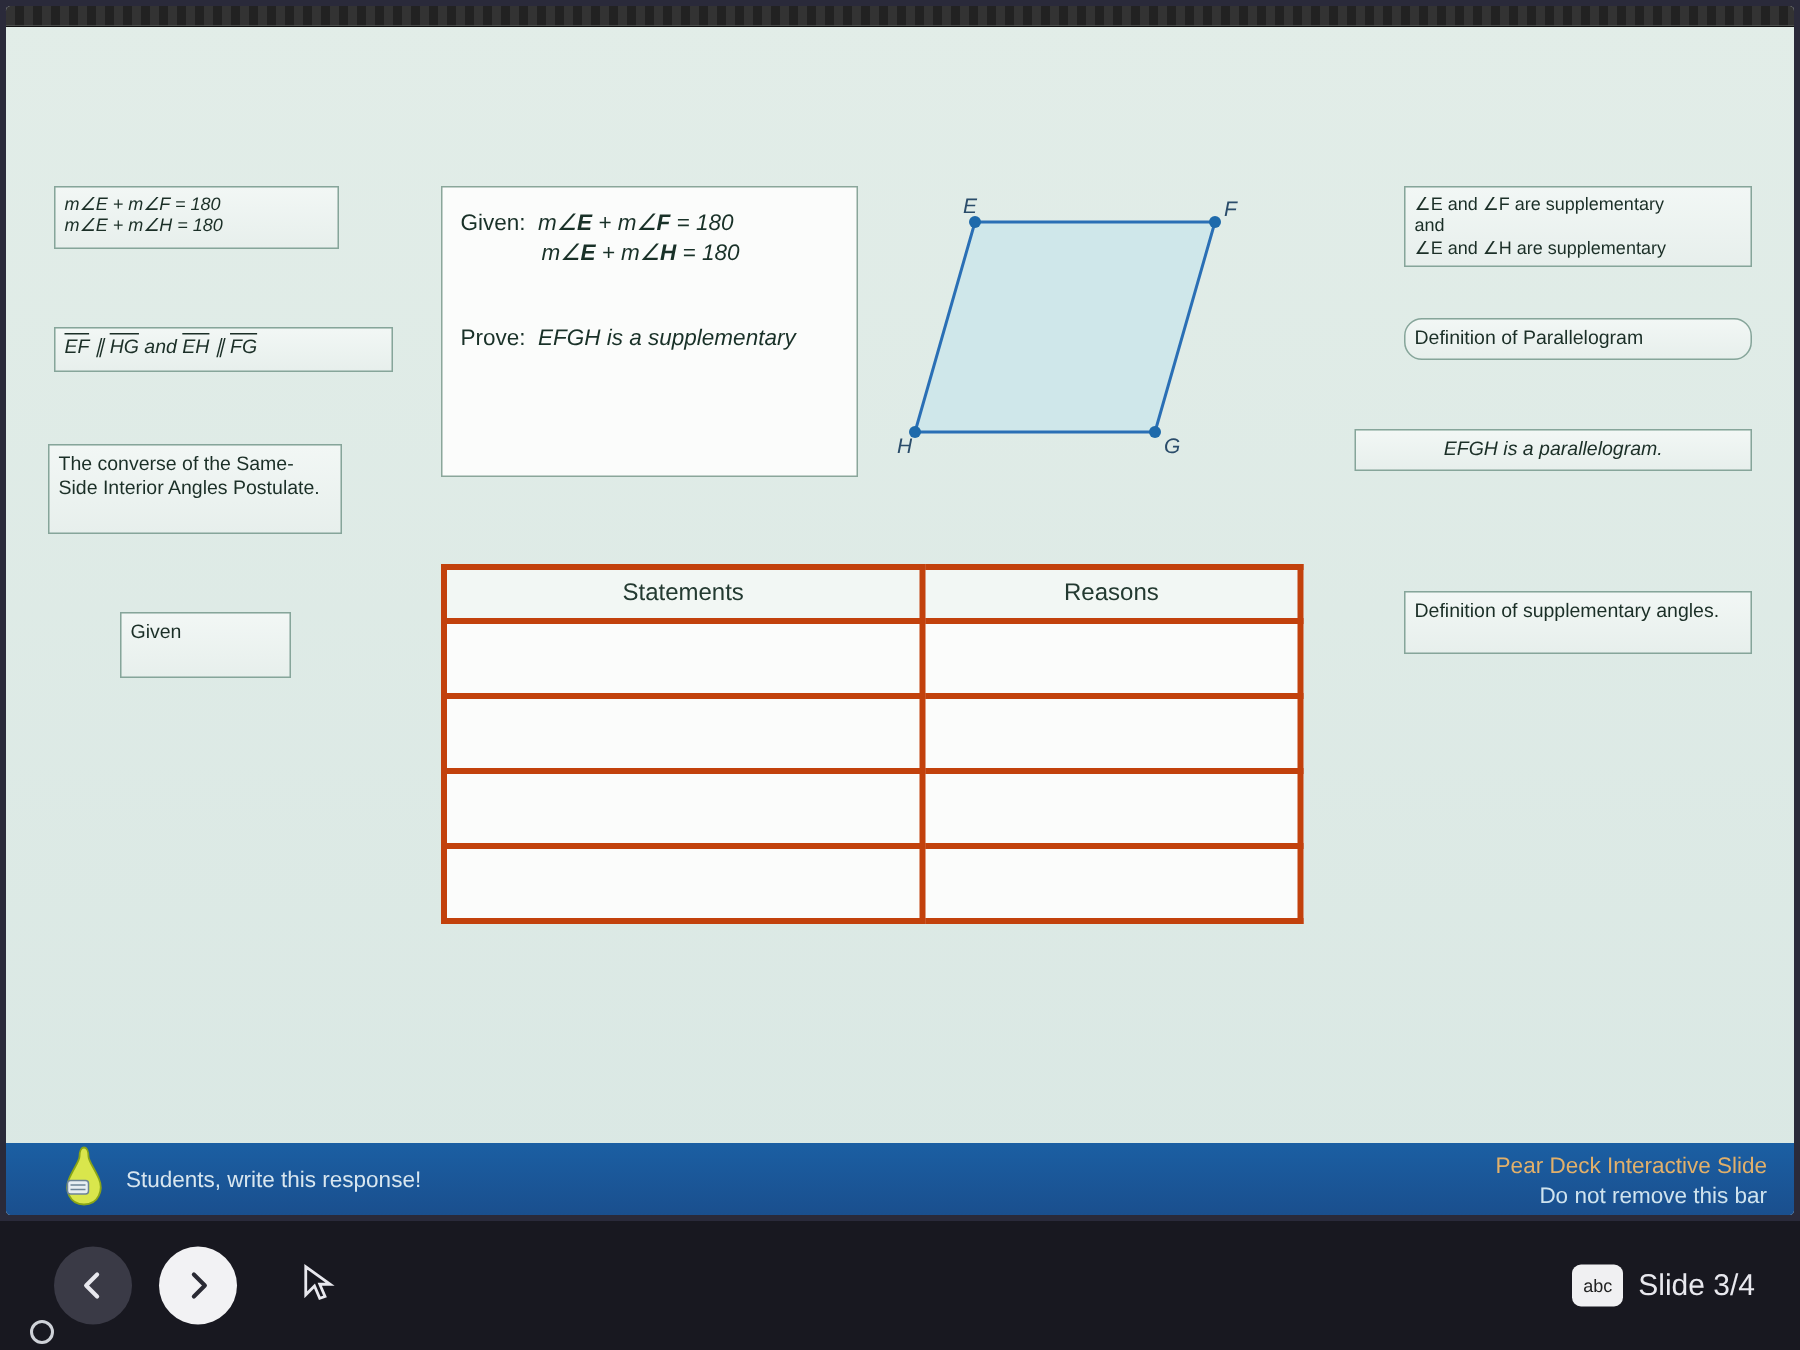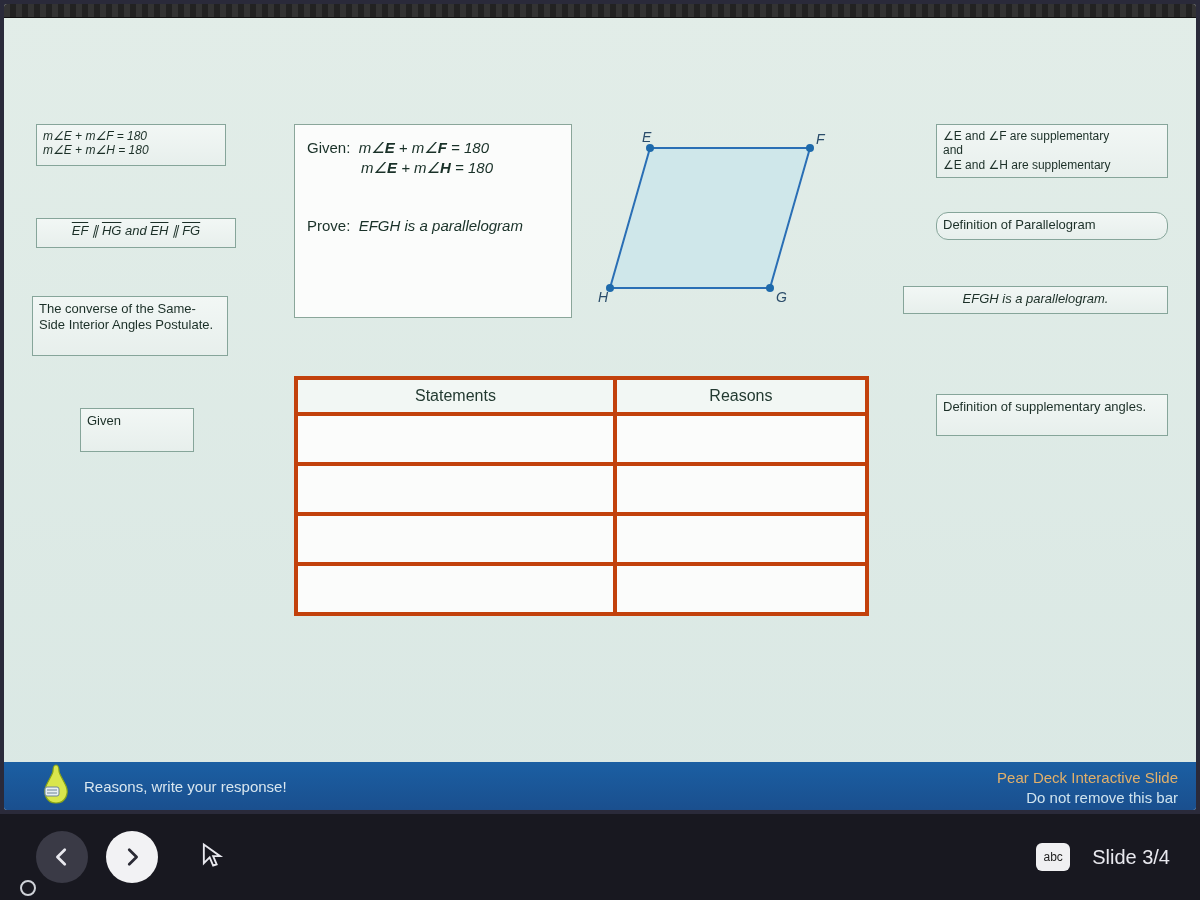--- a/index.html
+++ b/index.html
@@ -35,21 +35,21 @@
     font-size: 13px;
     color: #1b2f27;
     line-height: 1.25;
     cursor: grab;
   }
   .tile.compact { font-size: 12px; line-height: 1.2; }
   .tile .ovr { text-decoration: overline; }
   
   
   #tL1 { top: 106px; left: 32px; width: 190px; height: 42px; font-style: italic;}
-  #tL2 { top: 200px; left: 32px; width: 200px; height: 30px; font-style: italic; text-align: center;}
+  #tL2 { top: 200px; left: 32px; width: 226px; height: 30px; font-style: italic;}
   #tL3 { top: 278px; left: 28px; width: 196px; height: 60px;}
   #tL4 { top: 390px; left: 76px;  width: 114px; height: 44px; text-align: left;}
   
   
   #tR1 { top: 106px; right: 28px; width: 232px; height: 54px;}
   #tR2 { top: 194px; right: 28px; width: 232px; height: 28px; border-radius: 12px;}
   #tR3 { top: 268px; right: 28px; width: 265px; height: 28px; font-style: italic; text-align: center;}
   #tR4 { top: 376px; right: 28px; width: 232px; height: 42px;}
   
   
@@ -117,21 +117,21 @@
     width: 52px; height: 52px; border-radius: 50%;
     background: #3a3a46; display:flex; align-items:center; justify-content:center;
     margin-left: 36px; cursor:pointer;
   }
   .nav-btn.next { background:#f2f2f4; margin-left:18px;}
   .nav-btn svg { width:22px; height:22px; }
   .cursor-icon { margin-left: 40px; cursor:pointer; }
   .cursor-icon svg { width:28px; height:28px; stroke:#e8e8ee; fill:none; stroke-width:1.6;}
   .slide-indicator {
     position:absolute; right: 30px; top: 50%; transform: translateY(-50%);
-    display:flex; align-items:center; gap:22px; color:#e8e8ee; font-size:20px;
+    display:flex; align-items:center; gap:10px; color:#e8e8ee; font-size:20px;
   }
   .abc-badge {
     width:34px; height:28px; border-radius:6px; background:#f0f0f2; color:#222;
     font-size:12px; display:flex; align-items:center; justify-content:center;
     cursor:pointer;
   }
   
   .taskbar-hint {
     position:absolute; left:18px; bottom:2px; width:20px; height:20px;
   }
@@ -168,21 +168,21 @@
       <div class="problem-box">
         <div class="given-line">
           <span>Given:</span>&nbsp;
           <span style="font-style:italic;">m∠<b>E</b> + m∠<b>F</b> = 180</span>
         </div>
         <div class="given-line line2">
           <span style="font-style:italic;">m∠<b>E</b> + m∠<b>H</b> = 180</span>
         </div>
         <div class="prove">
           <span>Prove:</span>&nbsp;
-          <span style="font-style:italic;">EFGH is a parallelogram</span>
+          <span style="font-style:italic;">EFGH is a supplementary</span>
         </div>
       </div>
 
       <div class="figure-box">
         <svg class="figure-svg" viewBox="0 0 278 194">
           <polygon points="60,24 220,24 180,164 20,164" fill="#cfe7ea" stroke="#2a6fb5" stroke-width="2"></polygon>
           <circle cx="60" cy="24" r="4" fill="#1e6aab"></circle>
           <circle cx="220" cy="24" r="4" fill="#1e6aab"></circle>
           <circle cx="180" cy="164" r="4" fill="#1e6aab"></circle>
           <circle cx="20" cy="164" r="4" fill="#1e6aab"></circle>
@@ -238,21 +238,21 @@
 
     <div class="pear-banner">
       <div class="pear-icon">
         <svg viewBox="0 0 50 50">
           <path d="M25 6 C23 6 22 9 22 12 C22 15 18 20 15 27 C12 34 15 44 25 44 C35 44 38 34 35 27 C32 20 28 15 28 12 C28 9 27 6 25 6 Z" fill="#d9e64c" stroke="#8aa516" stroke-width="1.2"></path>
           <rect x="14" y="28" width="14" height="9" rx="2" fill="#e7eef2" stroke="#6d8496"></rect>
           <line x1="16" y1="31" x2="26" y2="31" stroke="#6d8496" stroke-width="1"></line>
           <line x1="16" y1="34" x2="26" y2="34" stroke="#6d8496" stroke-width="1"></line>
         </svg>
       </div>
-      <span>Reasons, write your response!</span>
+      <span>Students, write this response!</span>
       <div class="right">
         <div>Pear Deck Interactive Slide</div>
         <div class="ln2">Do not remove this bar</div>
       </div>
     </div>
   </div>
 
   <div class="bottom-controls">
     <div class="nav-btn">
       <svg viewBox="0 0 24 24">

